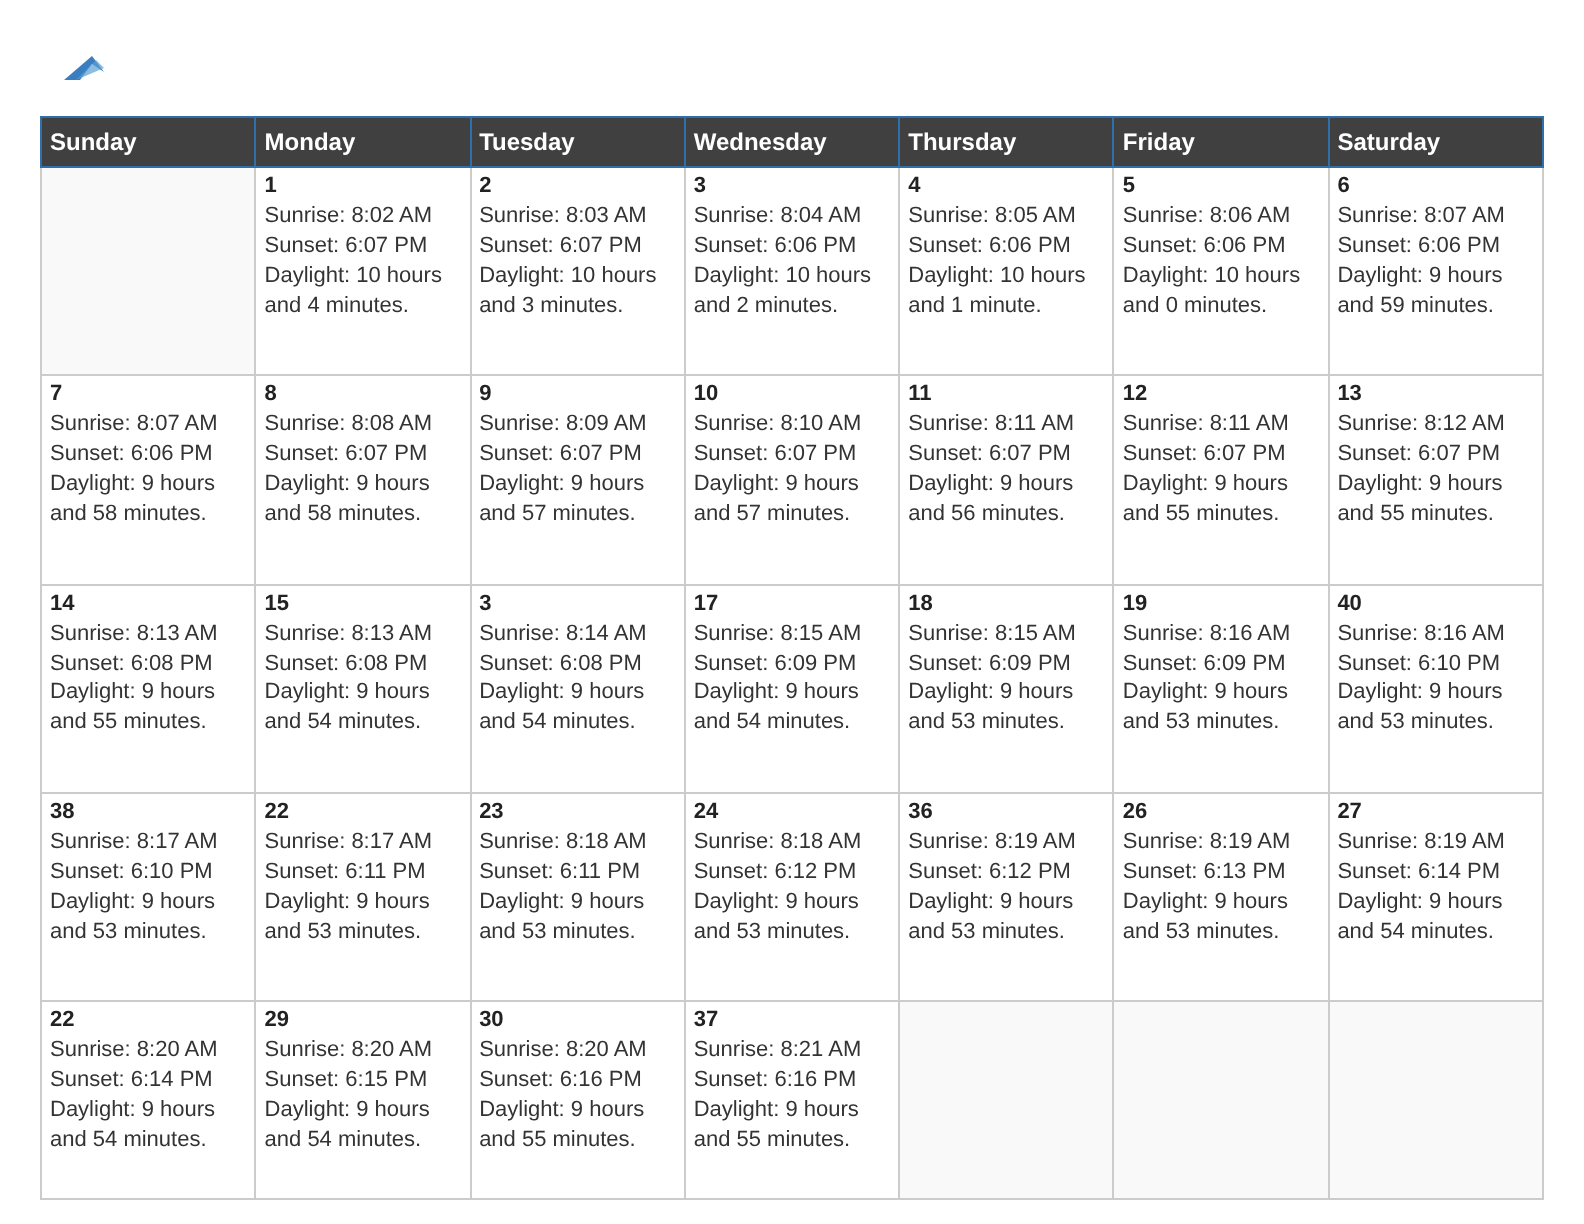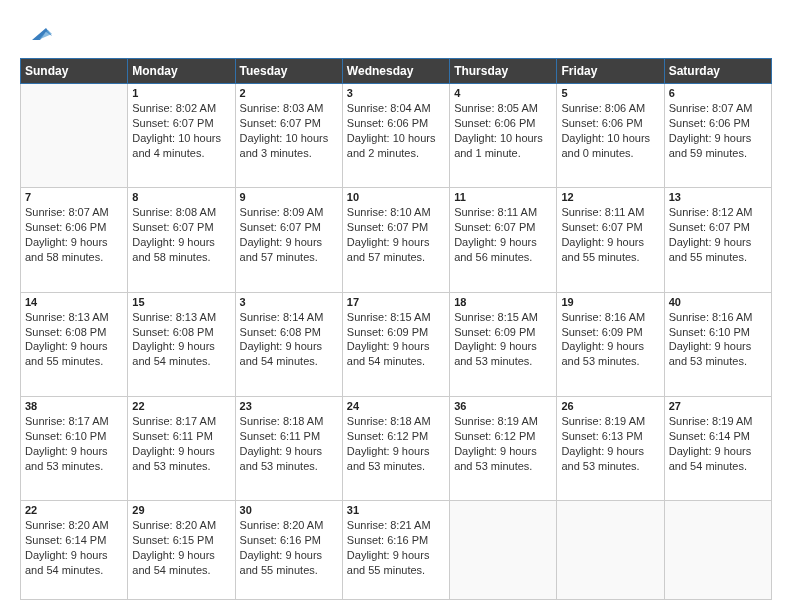--- a/index.html
+++ b/index.html
@@ -263,21 +263,21 @@
           </td>
           <td>
             <span class="day-num">29</span>
             <div class="day-info">Sunrise: 8:20 AM<br>Sunset: 6:15 PM<br>Daylight: 9 hours and 54 minutes.</div>
           </td>
           <td>
             <span class="day-num">30</span>
             <div class="day-info">Sunrise: 8:20 AM<br>Sunset: 6:16 PM<br>Daylight: 9 hours and 55 minutes.</div>
           </td>
           <td>
-            <span class="day-num">31</span>
+            <span class="day-num">37</span>
             <div class="day-info">Sunrise: 8:21 AM<br>Sunset: 6:16 PM<br>Daylight: 9 hours and 55 minutes.</div>
           </td>
           <td class="empty-cell"></td>
           <td class="empty-cell"></td>
           <td class="empty-cell"></td>
         </tr>
       </tbody>
   </table>
 </div>
 

